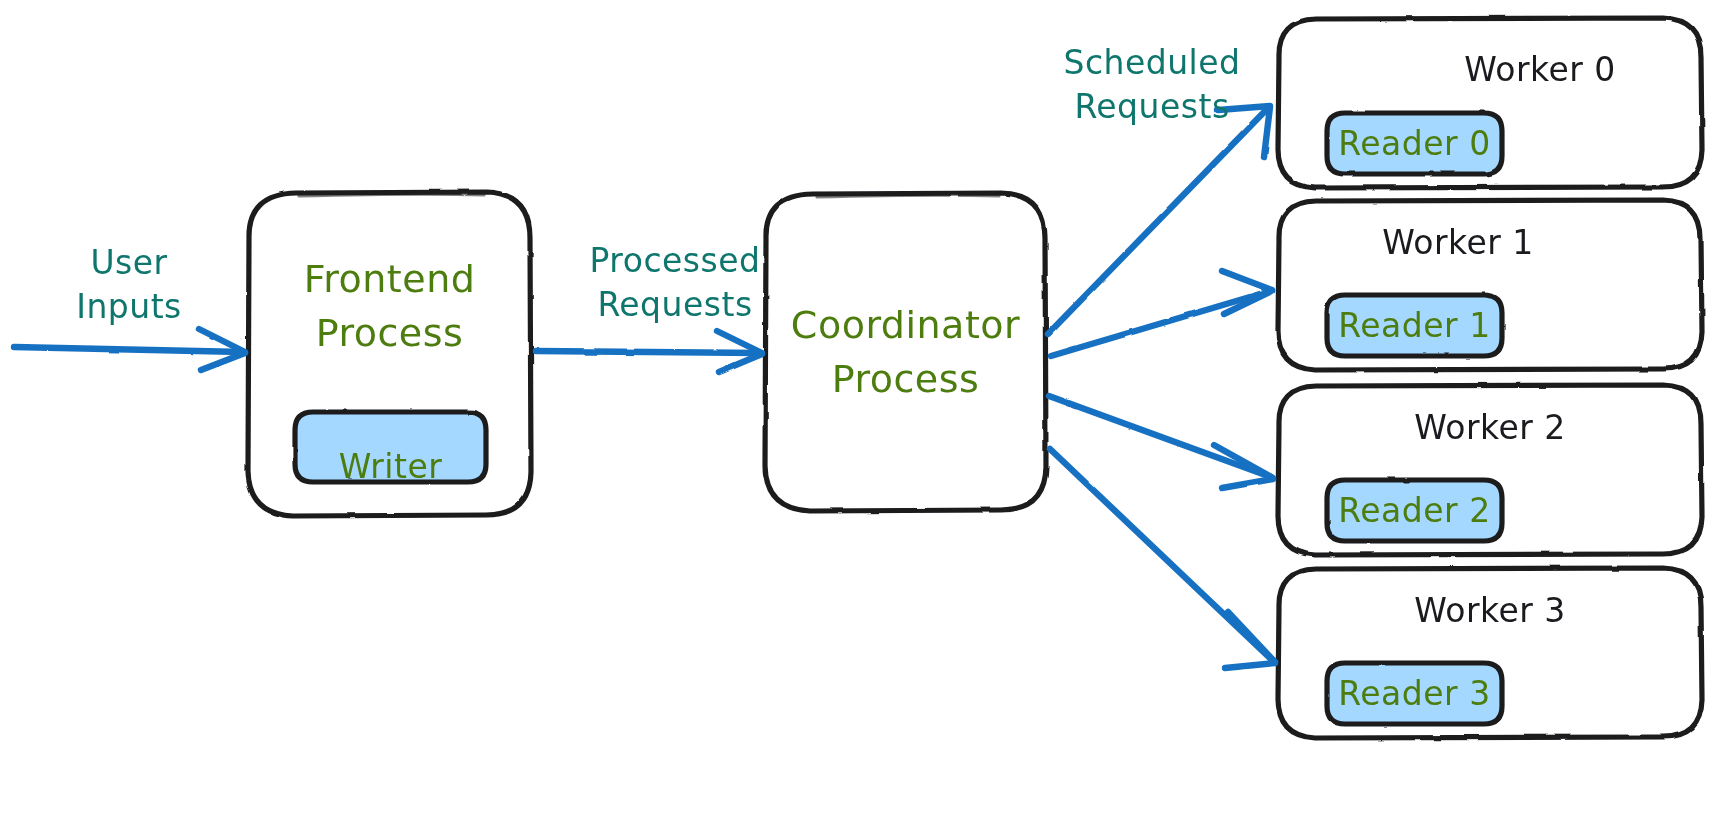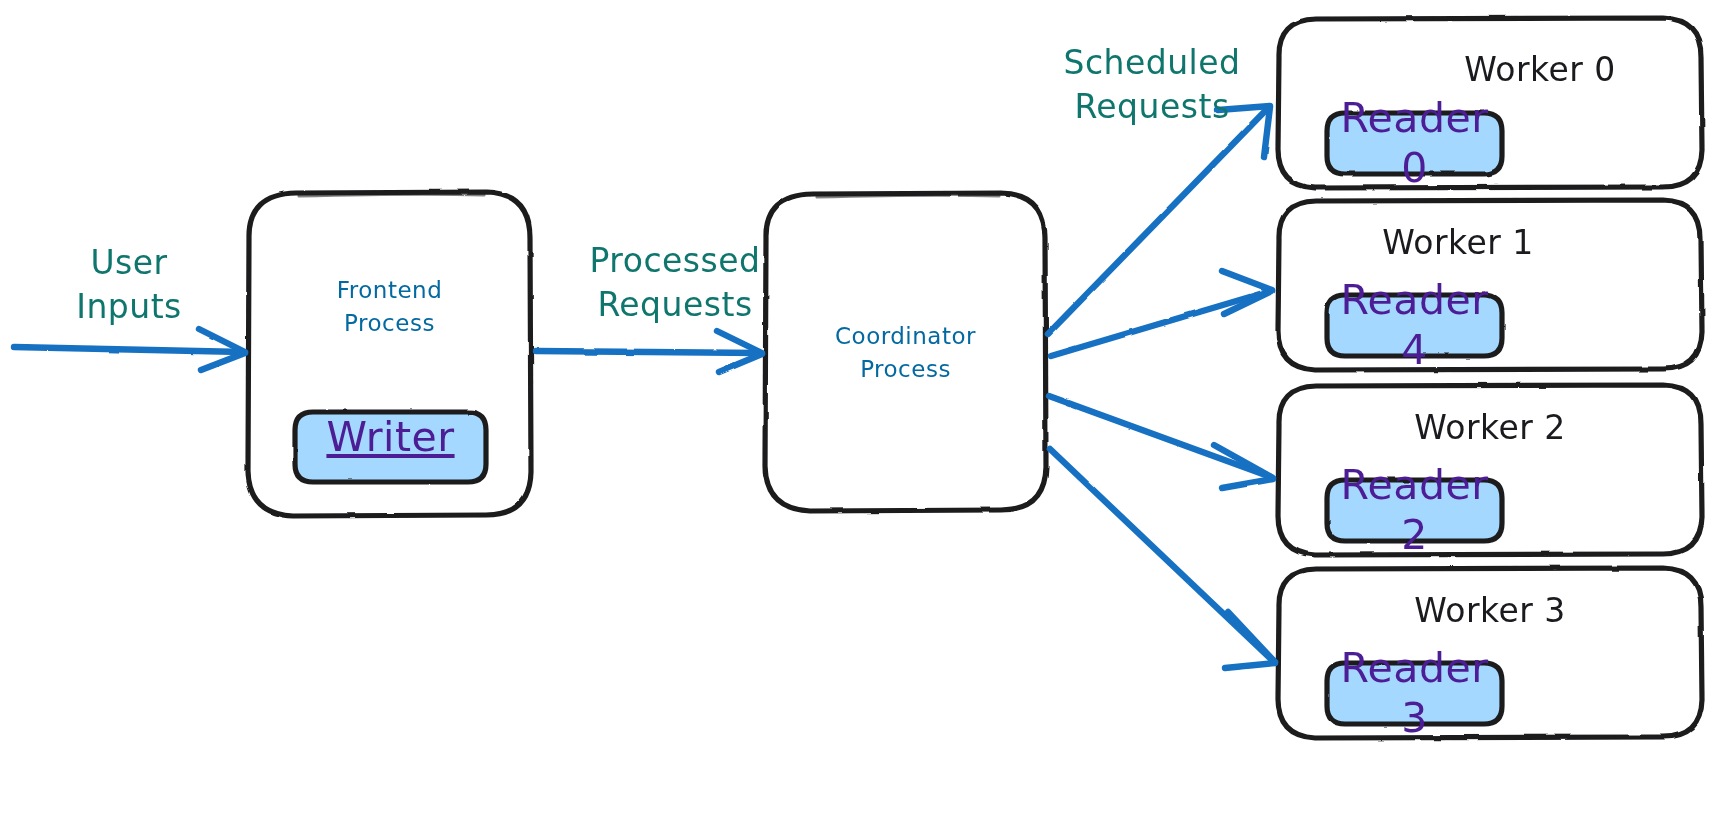--- a/index.html
+++ b/index.html
@@ -28,33 +28,33 @@
     display: flex;
     align-items: center;
     justify-content: center;
     text-align: center;
     white-space: pre-line;
     pointer-events: none;
     font-family: "DejaVu Sans", sans-serif;
     letter-spacing: 0.5px;
   }
   .node-title {
-    color: #0369a1;
-    font-size: 23px;
+    color: #4d7c0f;
+    font-size: 38px;
     line-height: 1.42;
     font-weight: 400;
   }
   .worker-title {
     color: #1b1b1f;
     font-size: 33px;
     line-height: 1.3;
   }
   .chip-title {
-    color: #4c1d95;
-    font-size: 41px;
+    color: #4d7c0f;
+    font-size: 33px;
     line-height: 1.2;
   }
   .edge-label {
     color: #0f766e;
     font-size: 33px;
     line-height: 1.32;
     font-weight: 400;
   }
 </style>
 </head>
@@ -152,36 +152,36 @@
       <path d="M 1225 668 L 1275 663" fill="none" stroke="#1971c2" stroke-width="6.4" stroke-linecap="round"></path>
     </g>
   </svg>
 
   <div class="lbl edge-label" style="left:14px; top:240px; width:230px; height:90px;">User
 Inputs</div>
 
   <div class="lbl node-title" style="left:248px; top:252px; width:283px; height:110px;">Frontend
 Process</div>
 
-  <div class="lbl chip-title" style="left:295px; top:403px; width:191px; height:70px;text-decoration:underline;">Writer</div>
+  <div class="lbl chip-title" style="left:295px; top:432px; width:191px; height:70px;">Writer</div>
 
   <div class="lbl edge-label" style="left:560px; top:238px; width:230px; height:90px;">Processed
 Requests</div>
 
   <div class="lbl node-title" style="left:765px; top:298px; width:281px; height:110px;">Coordinator
 Process</div>
 
   <div class="lbl edge-label" style="left:1032px; top:40px; width:240px; height:90px;">Scheduled
 Requests</div>
 
   <div class="lbl worker-title" style="left:1278px; top:47px; width:460px; height:46px;margin-left:32px;">Worker 0</div>
   <div class="lbl chip-title" style="left:1327px; top:113px; width:175px; height:61px;">Reader 0</div>
 
   <div class="lbl worker-title" style="left:1278px; top:220px; width:360px; height:46px;">Worker 1</div>
-  <div class="lbl chip-title" style="left:1327px; top:295px; width:175px; height:61px;">Reader 4</div>
+  <div class="lbl chip-title" style="left:1327px; top:295px; width:175px; height:61px;">Reader 1</div>
 
   <div class="lbl worker-title" style="left:1278px; top:405px; width:424px; height:46px;">Worker 2</div>
   <div class="lbl chip-title" style="left:1327px; top:480px; width:175px; height:61px;">Reader 2</div>
 
   <div class="lbl worker-title" style="left:1278px; top:588px; width:424px; height:46px;">Worker 3</div>
   <div class="lbl chip-title" style="left:1327px; top:663px; width:175px; height:61px;">Reader 3</div>
 
 </div>
 
 </body></html>

